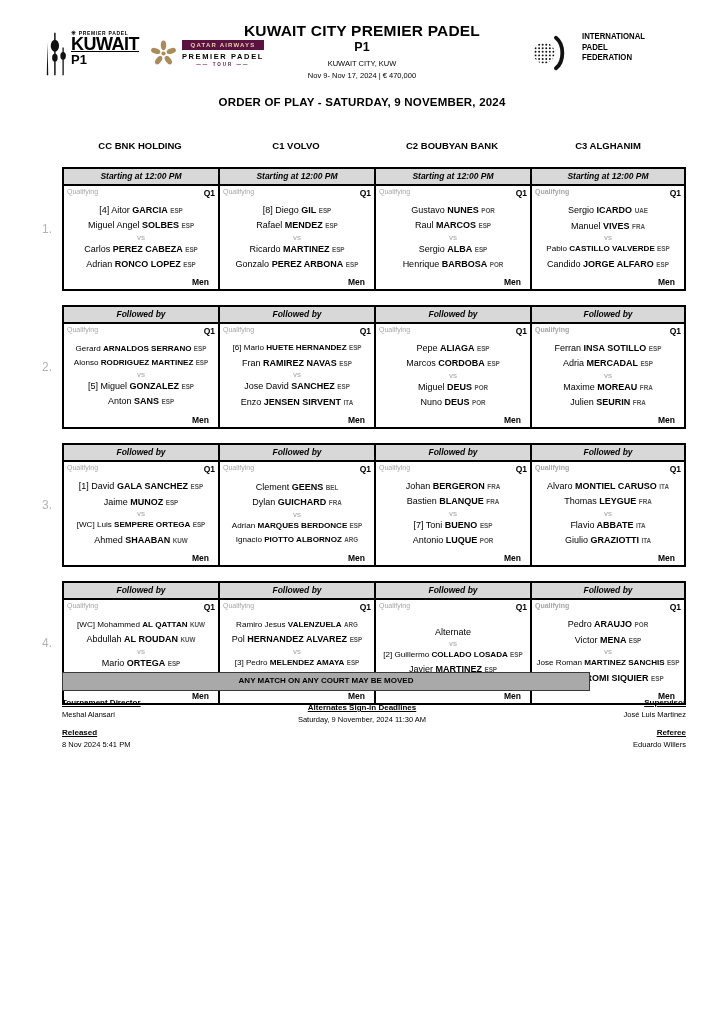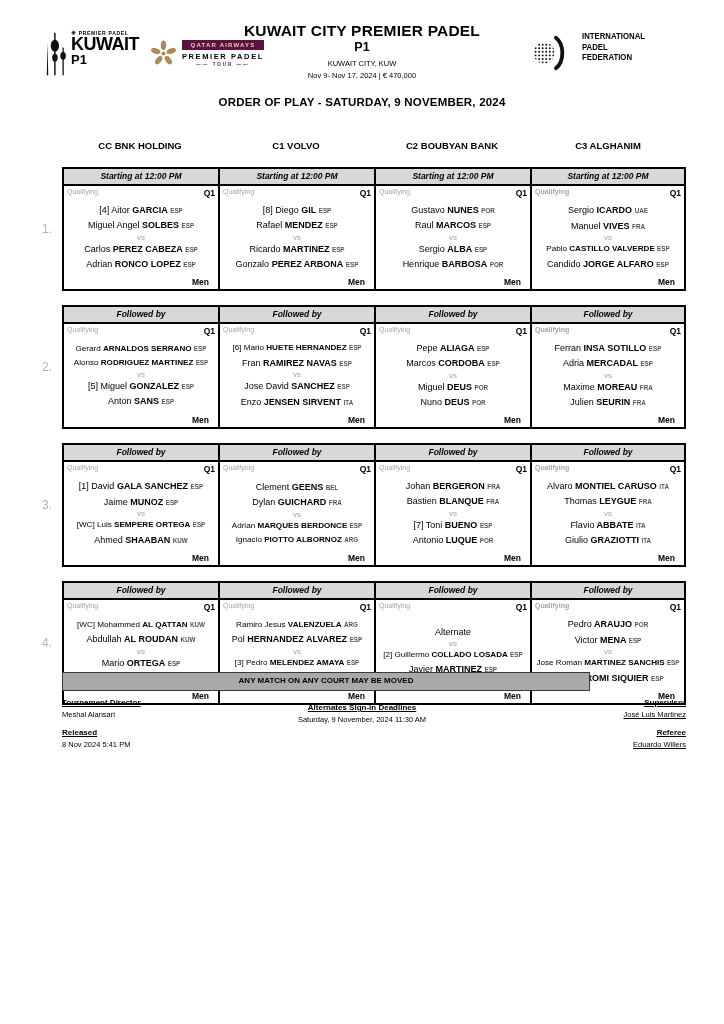--- a/index.html
+++ b/index.html
@@ -5,21 +5,21 @@
   * { box-sizing: border-box; margin: 0; padding: 0; }
   html,body { background:#fff; }
   body { width:724px; height:1024px; font-family:"Liberation Sans", sans-serif; color:#000; }
   .page { position:relative; width:724px; height:1024px; background:#fff; overflow:hidden; }
 
   
   .logo-kuwait { position:absolute; left:44px; top:29px; display:flex; align-items:flex-start; gap:3px; }
   .lk-text { padding-top:1px; }
   .lk-top { font-size:5px; font-weight:bold; letter-spacing:0.7px; display:flex; align-items:center; gap:2px; white-space:nowrap; }
   .lk-star { font-size:6px; line-height:5px; }
-  .lk-main { font-size:18px; font-weight:800; letter-spacing:-0.5px; line-height:17px; }
+  .lk-main { font-size:18px; font-weight:800; letter-spacing:-0.5px; line-height:17px;text-decoration:underline; }
   .lk-p1 { font-size:13px; font-weight:800; line-height:13px; }
 
   .logo-qatar { position:absolute; left:150px; top:40px; display:flex; align-items:center; gap:5px; }
   .lq-box { background:var(--maroon); color:#e6d5ac; font-size:6px; font-weight:bold; letter-spacing:1.2px; padding:2px 5px; text-align:center; white-space:nowrap; }
   .lq-pp { font-size:7.5px; font-weight:800; letter-spacing:1.6px; margin-top:2px; text-align:center; white-space:nowrap; }
   .lq-tour { font-size:4.5px; color:var(--maroon); letter-spacing:2px; text-align:center; margin-top:1px; font-weight:bold; }
   .flower { fill:var(--gold); }
 
   .title-block { position:absolute; left:0; right:0; top:22px; text-align:center; }
   .t1 { font-size:15.5px; font-weight:800; letter-spacing:0.2px; }
@@ -53,21 +53,21 @@
   .gender { text-align:right; font-weight:800; font-size:8.5px; padding:0 9px 2px; }
 
   
   .banner { position:absolute; left:62px; top:672px; width:528px; background:var(--banner); border:1px solid #3a3a3a; text-align:center; padding:3px 0; }
   .banner div { font-size:8px; font-weight:800; line-height:10.5px; }
   .alternates { position:absolute; left:0; right:0; top:703px; text-align:center; }
   .alt-title { font-size:8px; font-weight:800; text-decoration:underline; }
   .alt-value { font-size:7.5px; margin-top:3px; }
   .officials { position:absolute; top:696px; }
   .officials.left { left:62px; }
-  .officials.right { right:38px; text-align:right;text-decoration:underline; }
+  .officials.right { right:38px; text-align:right; }
   .off-label { font-size:8px; font-weight:800; text-decoration:underline; margin-top:2px; }
   .off-value { font-size:7.5px; margin:3px 0 9px; }
 </style>
 </head>
 <body>
 
 <div class="page">
 
   <div class="logo-kuwait">
     <svg width="24" height="50" viewBox="0 0 26 50">

